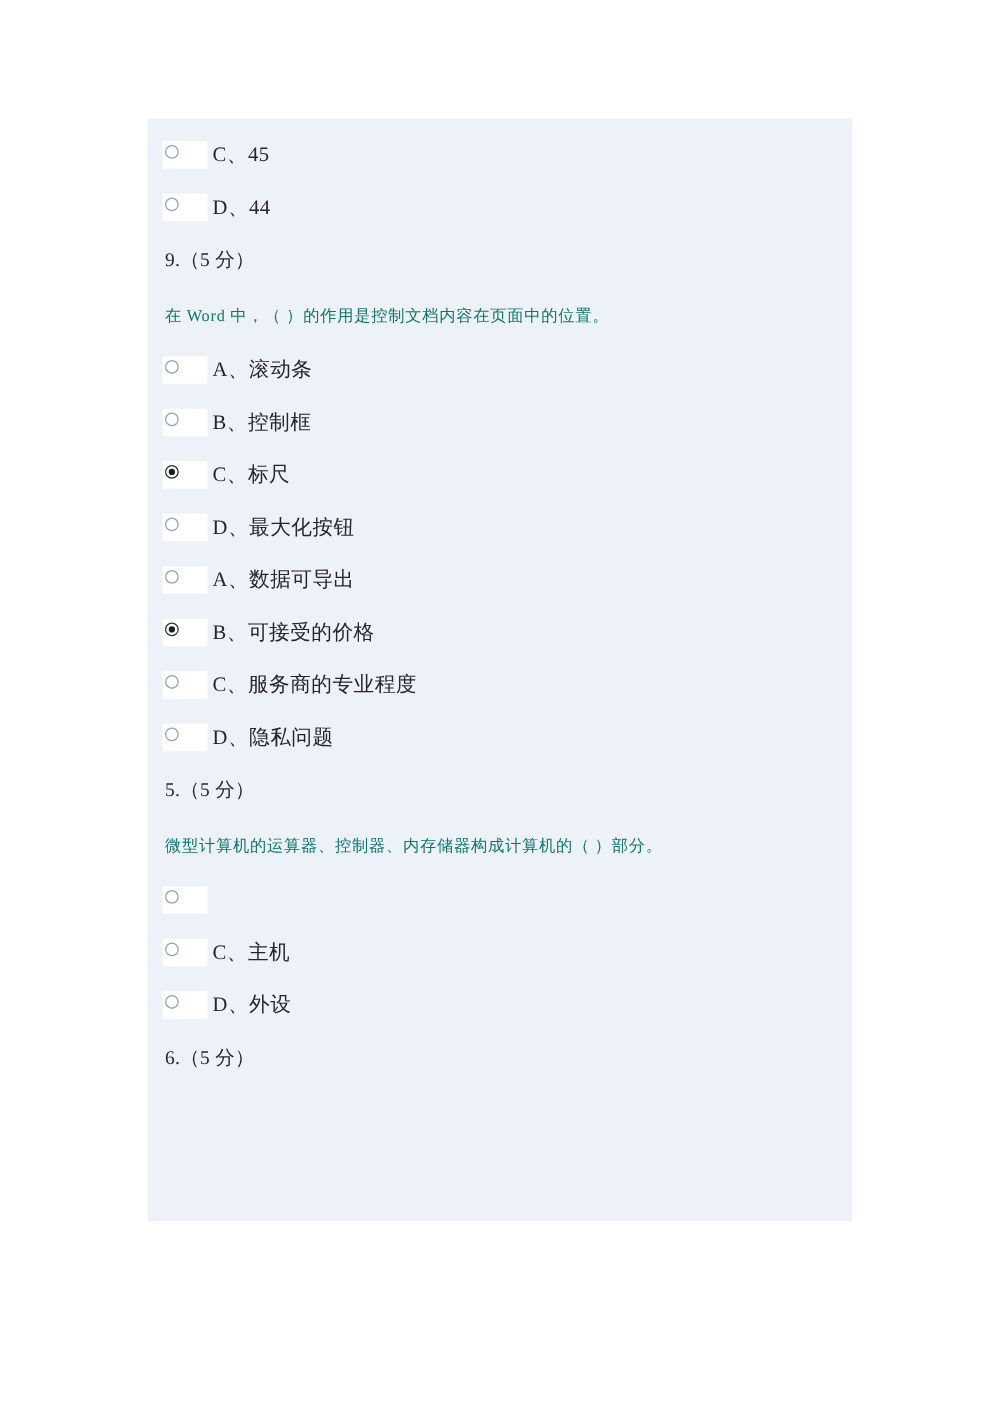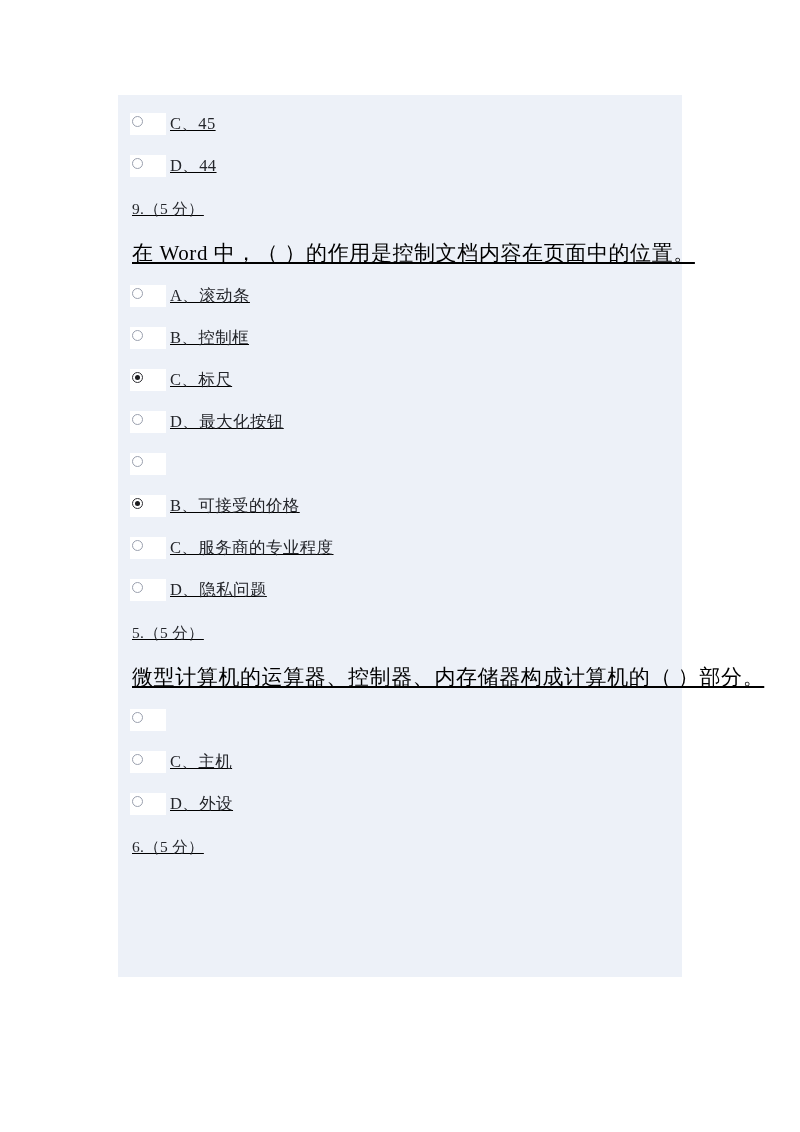--- a/index.html
+++ b/index.html
@@ -29,21 +29,20 @@
     top: 95px;
     width: 564px;
     height: 882px;
     background: #edf1f8;
     box-sizing: border-box;
     padding: 0;
   }
 
   .quiz-body {
     padding: 8px 10px 12px 10px;
-    text-decoration: underline;
   }
 
   
   .option-row {
     display: flex;
     align-items: flex-start;
     height: 42px;
     line-height: 42px;
     padding-left: 2px;
   }
@@ -97,22 +96,22 @@
   .q-number {
     font-size: 15.5px;
     color: #24262b;
     height: 44px;
     line-height: 44px;
     padding-left: 4px;
     letter-spacing: 0.3px;
   }
 
   .q-text {
-    font-size: 21px;
-    color: #000000;
+    font-size: 13px;
+    color: #0f766e;
     height: 44px;
     line-height: 44px;
     padding-left: 4px;
     letter-spacing: 0.6px;
     white-space: nowrap;
   }
 
   .q-block { display: block; }
 </style>
 </head>
@@ -165,20 +164,21 @@
           <span class="option-label">D、最大化按钮</span>
         </div>
       </div>
 
       <div class="q-block">
 
         <div class="option-row">
           <span class="radio-cell">
             <span class="radio"></span>
           </span>
+          <span class="option-label">A、数据可导出</span>
         </div>
         <div class="option-row">
           <span class="radio-cell">
             <span class="radio checked"></span>
           </span>
           <span class="option-label">B、可接受的价格</span>
         </div>
         <div class="option-row">
           <span class="radio-cell">
             <span class="radio"></span>

